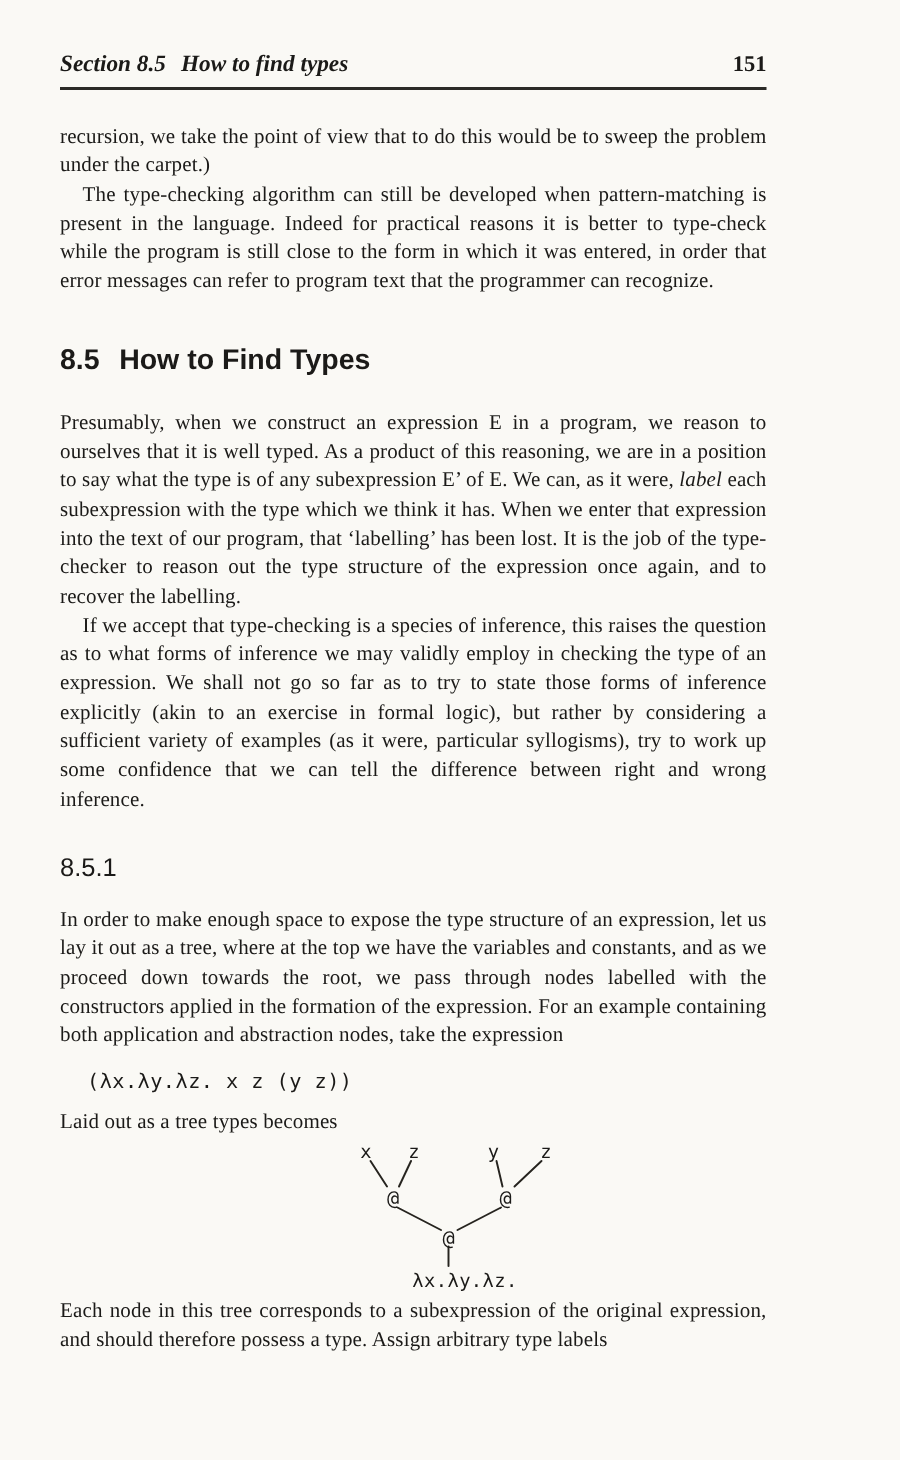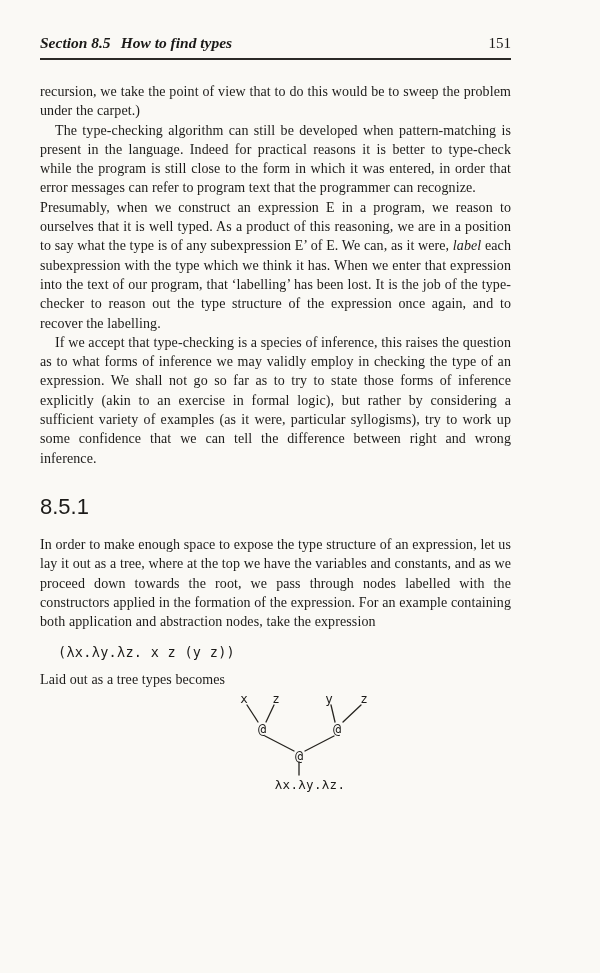--- a/index.html
+++ b/index.html
@@ -23,21 +23,21 @@
     justify-content: space-between;
     align-items: baseline;
     font-style: italic;
     font-weight: bold;
     font-size: 15.5px;
   }
   .running-title-group { display: flex; }
   .running-title-group .sep { width: 10px; }
   .running-header .pagenum {
     font-style: normal;
-    font-weight: normal;
+    font-weight: bold;
     font-size: 15px;
   }
   .header-rule {
     margin-top: 6px;
     height: 2px;
     background: #2b2a27;
     border: none;
   }
   
   .para {
@@ -55,21 +55,21 @@
     font-weight: bold;
     font-size: 19px;
     display: flex;
   }
   .heading-1 .num { margin-right: 13px; }
   .heading-2 {
     margin-top: 26px;
     margin-bottom: 15px;
     font-family: "Liberation Sans", sans-serif;
     font-weight: normal;
-    font-size: 22px;
+    font-size: 17px;
     display: flex;
   }
   .heading-2 .num { margin-right: 11px; }
   .code-line {
     margin-top: 13px;
     margin-left: 18px;
     font-family: "DejaVu Sans Mono", monospace;
     font-size: 13.5px;
     letter-spacing: 0.3px;
   }
@@ -101,20 +101,24 @@
       <span class="sep"></span>
       <span>How to find types</span>
     </div>
     <span class="pagenum">151</span>
   </div>
   <div class="header-rule"></div>
 
   <p class="para block-intro">recursion, we take the point of view that to do this would be to sweep the problem under the carpet.)</p>
   <p class="para indent">The type-checking algorithm can still be developed when pattern-matching is present in the language. Indeed for practical reasons it is better to type-check while the program is still close to the form in which it was entered, in order that error messages can refer to program text that the programmer can recognize.</p>
 
+  <h1 class="heading-1">
+    <span class="num">8.5</span>
+    <span>How to Find Types</span>
+  </h1>
 
   <p class="para">Presumably, when we construct an expression E in a program, we reason to ourselves that it is well typed. As a product of this reasoning, we are in a position to say what the type is of any subexpression E’ of E. We can, as it were, <i>label</i> each subexpression with the type which we think it has. When we enter that expression into the text of our program, that ‘labelling’ has been lost. It is the job of the type-checker to reason out the type structure of the expression once again, and to recover the labelling.</p>
   <p class="para indent">If we accept that type-checking is a species of inference, this raises the question as to what forms of inference we may validly employ in checking the type of an expression. We shall not go so far as to try to state those forms of inference explicitly (akin to an exercise in formal logic), but rather by considering a sufficient variety of examples (as it were, particular syllogisms), try to work up some confidence that we can tell the difference between right and wrong inference.</p>
 
   <h2 class="heading-2">
     <span class="num">8.5.1</span>
   </h2>
 
   <p class="para">In order to make enough space to expose the type structure of an expression, let us lay it out as a tree, where at the top we have the variables and constants, and as we proceed down towards the root, we pass through nodes labelled with the constructors applied in the formation of the expression. For an example containing both application and abstraction nodes, take the expression</p>
 
@@ -133,14 +137,15 @@
     <text class="leaf" x="6" y="11" text-anchor="middle">x</text>
     <text class="leaf" x="38" y="11" text-anchor="middle">z</text>
     <text class="leaf" x="91" y="11" text-anchor="middle">y</text>
     <text class="leaf" x="126" y="11" text-anchor="middle">z</text>
     <text class="app" x="24" y="42" text-anchor="middle">@</text>
     <text class="app" x="99" y="42" text-anchor="middle">@</text>
     <text class="app" x="61" y="69" text-anchor="middle">@</text>
     <text class="rootlab" x="72" y="97" text-anchor="middle">λx.λy.λz.</text>
   </svg>
 
+  <p class="para">Each node in this tree corresponds to a subexpression of the original expression, and should therefore possess a type. Assign arbitrary type labels</p>
 
 </div>
 
 </body></html>

